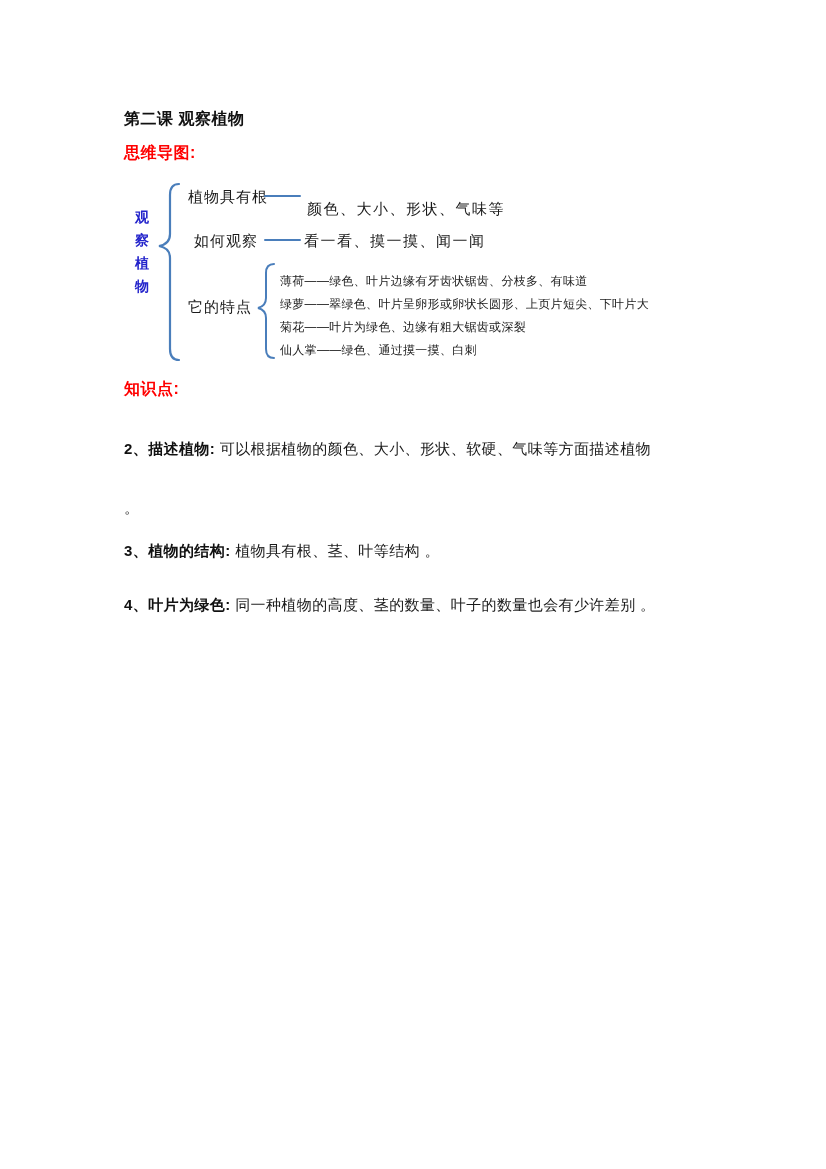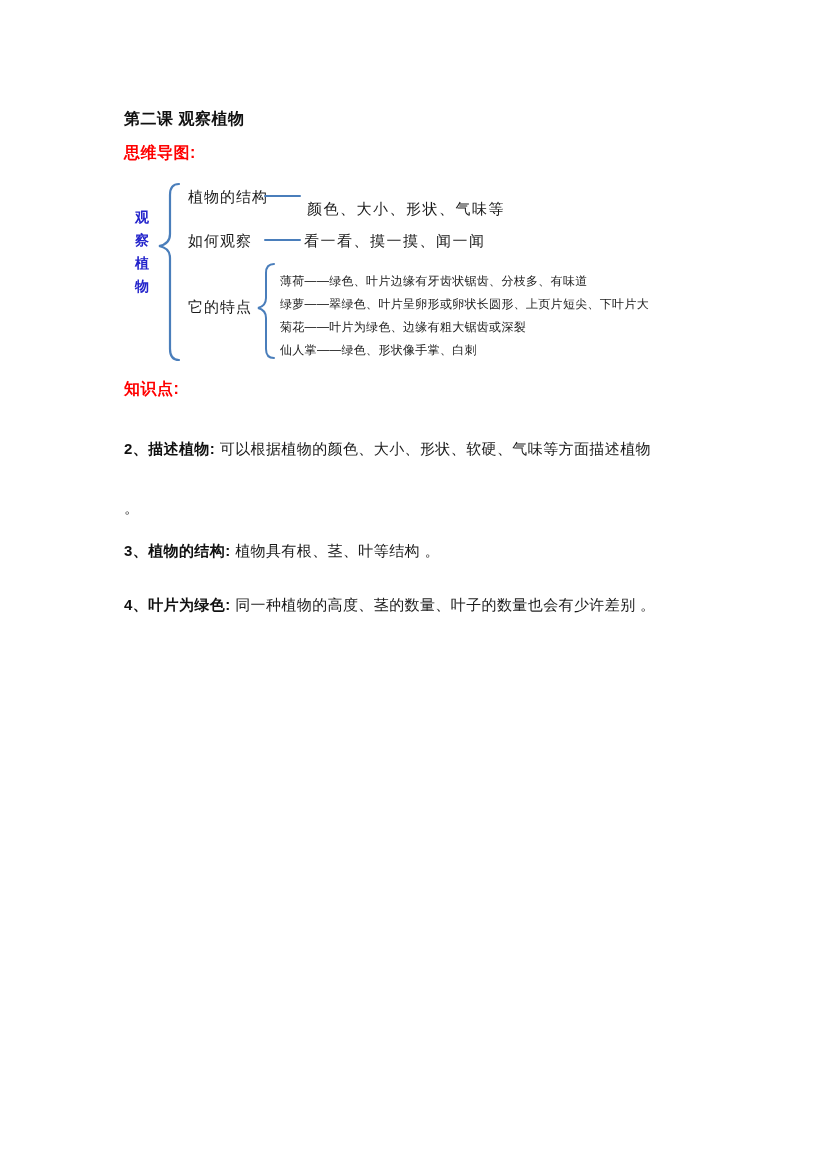--- a/index.html
+++ b/index.html
@@ -28,21 +28,21 @@
   .root-label{
     left:131px;top:206px;width:22px;
     font-size:14px;font-weight:bold;color:#2323cb;
     line-height:23px;word-break:break-all;text-align:center;
   }
   .brace-svg{display:block;}
   .big-brace{left:155px;top:182px;}
   .small-brace{left:256px;top:262px;}
   .branch-label{font-size:15px;color:#1a1a1a;letter-spacing:1px;white-space:nowrap;}
   .branch1-label{left:188px;top:188px;}
-  .branch2-label{left:188px;top:232px;text-align:center;}
+  .branch2-label{left:194px;top:232px;text-align:center;}
   .branch3-label{left:188px;top:298px;}
   .connector{height:2px;background:#4a7ebb;border-radius:1px;}
   .connector1{left:264px;top:195px;width:37px;}
   .connector2{left:264px;top:239px;width:37px;}
   .branch-detail{font-size:15px;color:#1a1a1a;letter-spacing:1.5px;white-space:nowrap;}
   .branch1-detail{left:307px;top:188px;margin-top:12px;}
   .branch2-detail{left:304px;top:232px;}
   .feature-list{
     left:280px;top:270px;
     font-size:12px;line-height:23px;color:#1a1a1a;
@@ -68,39 +68,39 @@
   <div class="abs heading-red mindmap-heading">思维导图:</div>
 
   <div>
 
     <div class="abs root-label">观察植物</div>
 
     <svg class="abs brace-svg big-brace" width="26" height="180" viewBox="0 0 26 180">
       <path d="M24,2 Q15,2 15,13 L15,52 Q15,62 4,64 Q15,66 15,76 L15,167 Q15,178 24,178" stroke="#4a7ebb" stroke-width="2.2" fill="none" stroke-linecap="round"></path>
     </svg>
 
-    <div class="abs branch-label branch1-label">植物的结构</div>
+    <div class="abs branch-label branch1-label">植物具有根</div>
     <div class="abs connector connector1"></div>
     <div class="abs branch-detail branch1-detail">颜色、大小、形状、气味等</div>
 
     <div class="abs branch-label branch2-label">如何观察</div>
     <div class="abs connector connector2"></div>
     <div class="abs branch-detail branch2-detail">看一看、摸一摸、闻一闻</div>
 
     <div class="abs branch-label branch3-label">它的特点</div>
 
     <svg class="abs brace-svg small-brace" width="20" height="98" viewBox="0 0 20 98">
       <path d="M18,2 Q10,2 10,11 L10,36 Q10,44 2,46 Q10,48 10,56 L10,87 Q10,96 18,96" stroke="#4a7ebb" stroke-width="2" fill="none" stroke-linecap="round"></path>
     </svg>
 
     <div class="abs feature-list">
       <div>薄荷——绿色、叶片边缘有牙齿状锯齿、分枝多、有味道</div>
       <div>绿萝——翠绿色、叶片呈卵形或卵状长圆形、上页片短尖、下叶片大</div>
       <div>菊花——叶片为绿色、边缘有粗大锯齿或深裂</div>
-      <div>仙人掌——绿色、形状像手掌、白刺</div>
+      <div>仙人掌——绿色、通过摸一摸、白刺</div>
     </div>
   </div>
 
   <div class="abs heading-red knowledge-heading">知识点:</div>
 
 
   <div class="abs kp kp2">
     <b>2、</b><b>描述植物:</b> <span>可以根据植物的颜色、大小、形状、软硬、气味等方面描述植物</span>
   </div>
   <div class="abs kp kp2-period">。</div>

